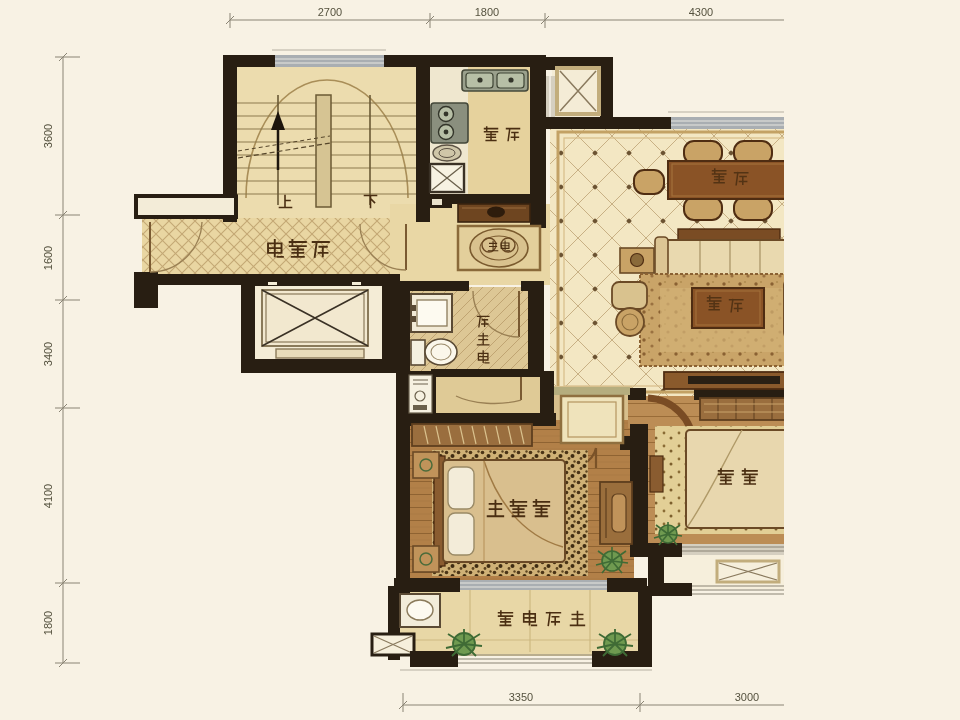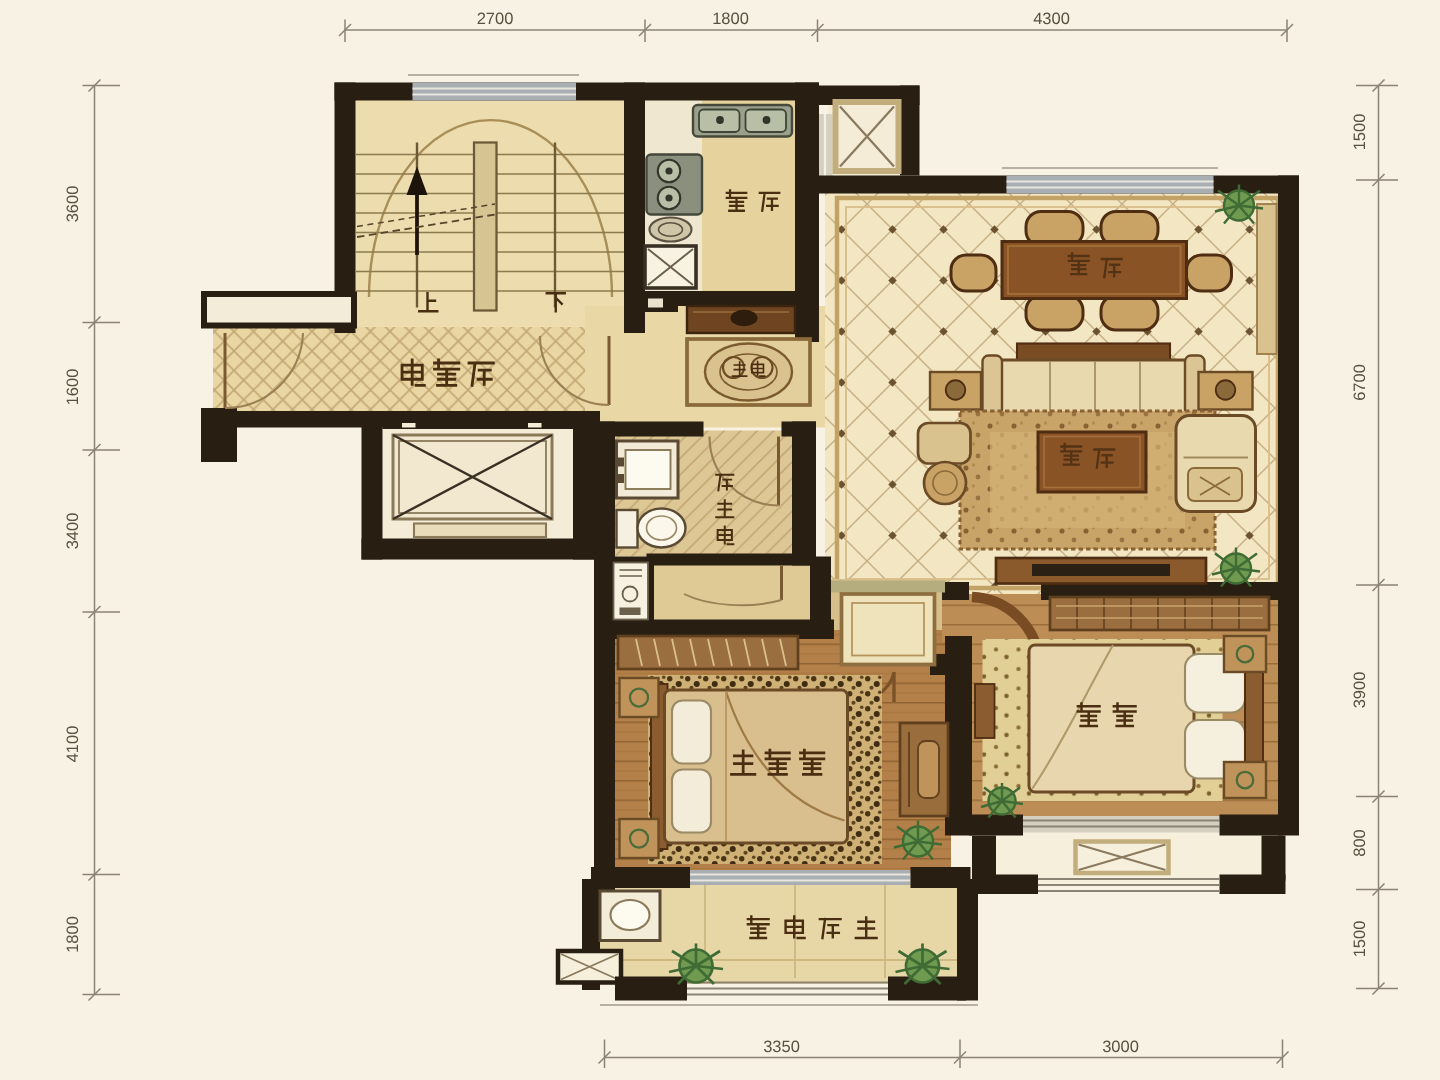--- a/index.html
+++ b/index.html
@@ -1,16 +1,16 @@
 <!DOCTYPE html>
 <html><head>
 <meta charset="utf-8">
 <style>
 html,body{margin:0;padding:0;background:#f8f2e4}
-#c{position:relative;width:960px;height:720px;background:#f97316;font-family:"Liberation Sans",sans-serif;overflow:hidden}
+#c{position:relative;width:784px;height:720px;background:#f97316;font-family:"Liberation Sans",sans-serif;overflow:hidden}
 svg{position:absolute;top:0;left:0}
 text{font-family:"Liberation Sans",sans-serif}
 </style>
 </head>
 <body>
 <div id="c">
 <svg width="960" height="720" viewBox="0 0 960 720">
 <defs>
 <pattern id="hatch" width="13" height="13" patternUnits="userSpaceOnUse">
 <rect width="13" height="13" fill="#e9d6a2"></rect>

